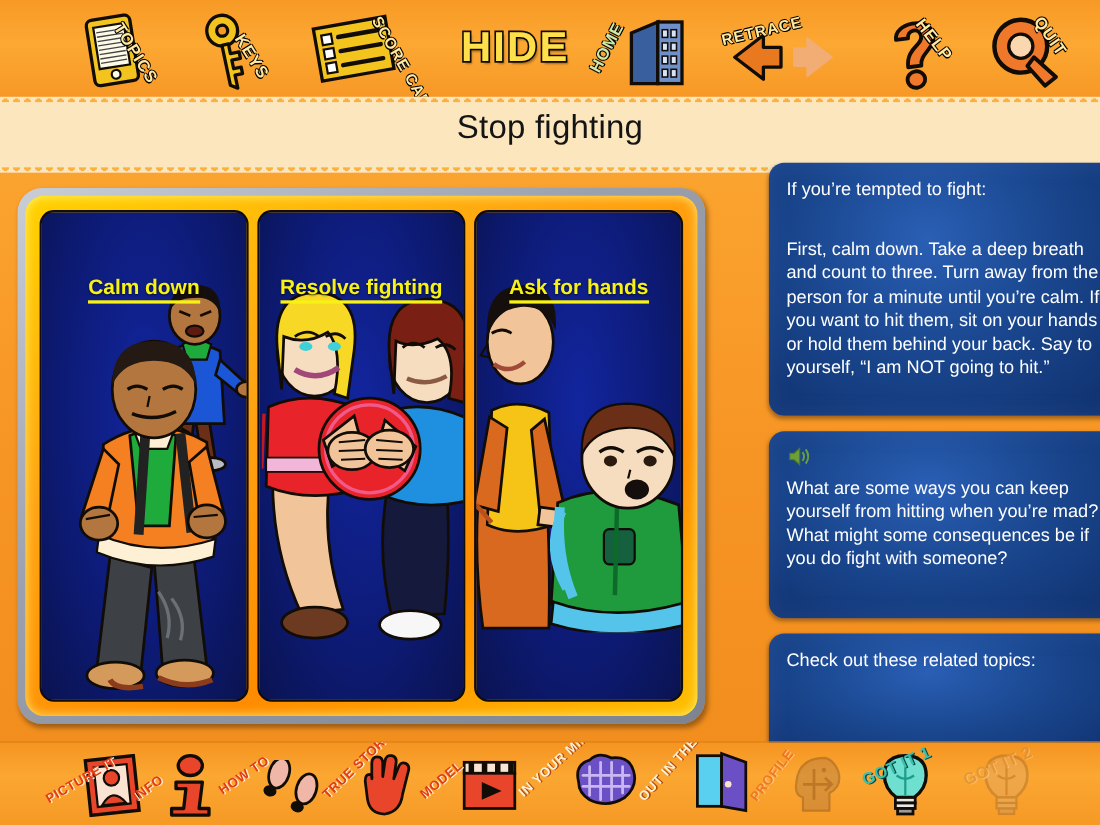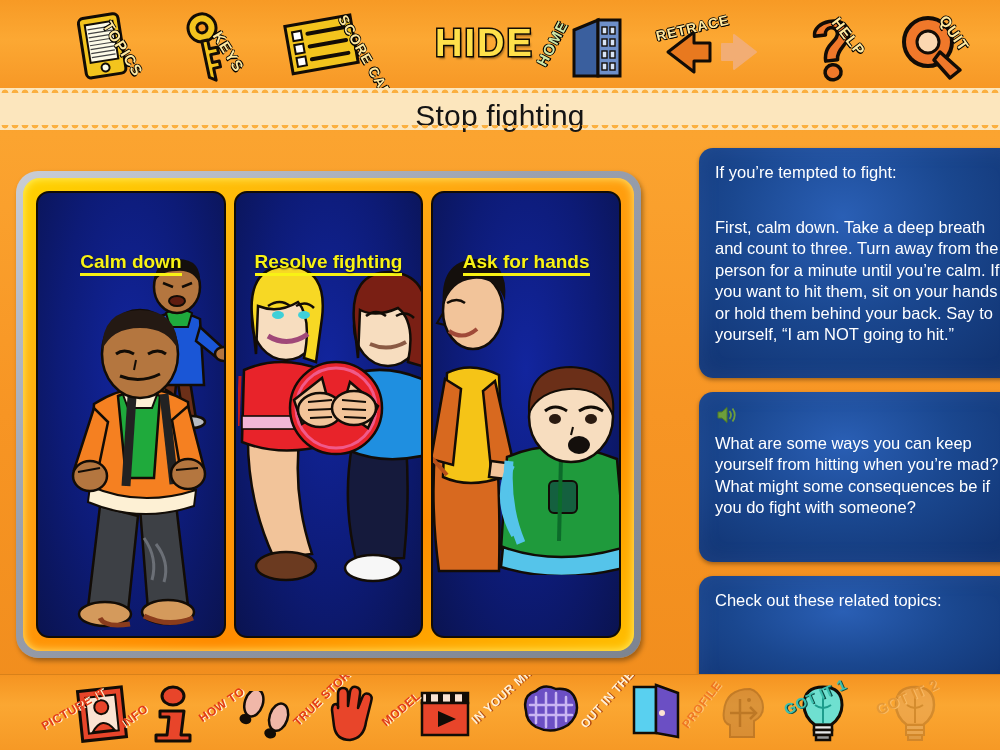--- a/index.html
+++ b/index.html
@@ -15,21 +15,21 @@
   .topbar{position:absolute;left:0;top:0;width:1000px;height:88px;
     background:linear-gradient(180deg,#f79a25 0%,#fca833 45%,#f79826 100%);
     overflow:hidden;}
   .topbar .tb-inner{position:relative;width:1000px;height:88px;}
   .tb-btn{position:absolute;top:0;height:88px;cursor:pointer;}
   .tb-label{position:absolute;font-weight:bold;color:#ffe9a0;
     text-shadow:1px 1px 0 #000,-1px 0 0 #000,0 -1px 0 #000,0 1px 0 #000;
     font-size:15px;letter-spacing:1px;white-space:nowrap;}
 
   
-  .titleband{position:absolute;left:0;top:88px;width:1000px;height:42px;
+  .titleband{position:absolute;left:0;top:88px;width:1000px;height:69px;
     background:#fce6bd;text-align:right;}
   .titleband:before,.titleband:after{content:"";position:absolute;left:0;width:1000px;height:6px;
     background-image:radial-gradient(circle at 5px 0,#fbb040 3.4px,rgba(251,176,64,0) 3.6px);
     background-size:10px 8px;}
   .titleband:before{top:-1px;transform:scaleY(-1);}
   .titleband:after{bottom:-1px;}
   .page-title{position:absolute;left:0;top:0;width:1000px;height:55px;
     display:flex;align-items:center;justify-content:center;
     font-size:30px;color:#141414;letter-spacing:0.2px;}
 
@@ -126,21 +126,21 @@
               <line x1="29" y1="45" x2="66" y2="45"></line>
             </g>
           </g>
         </svg>
         <div class="tb-label" style="left:74px;top:12px;transform:rotate(60deg);transform-origin:left top;font-size:14px;">SCORE CARD</div>
       </div>
 
       <div class="tb-btn" style="left:415px;width:110px;">
         <div style="position:absolute;left:4px;top:22px;font-size:38px;font-weight:bold;letter-spacing:2px;
                     color:#ffe04a;-webkit-text-stroke:3px #120c06;paint-order:stroke fill;
-                    text-shadow:2px 3px 2px rgba(0,0,0,.35);margin-left:16px;">HIDE</div>
+                    text-shadow:2px 3px 2px rgba(0,0,0,.35);">HIDE</div>
       </div>
 
       <div class="tb-btn" style="left:540px;width:100px;">
         <svg width="72" height="74" viewBox="0 0 72 74" style="position:absolute;left:18px;top:12px;">
           <polygon points="16,18 40,8 40,64 16,64" fill="#3a5f9e" stroke="#120c06" stroke-width="3"></polygon>
           <rect x="40" y="8" width="22" height="56" fill="#6e8fc9" stroke="#120c06" stroke-width="3"></rect>
           <g fill="#d8e4f6" stroke="#120c06" stroke-width="1.4">
             <rect x="44" y="15" width="5" height="7"></rect>
               <rect x="52" y="15" width="5" height="7"></rect>
             <rect x="44" y="27" width="5" height="7"></rect>

